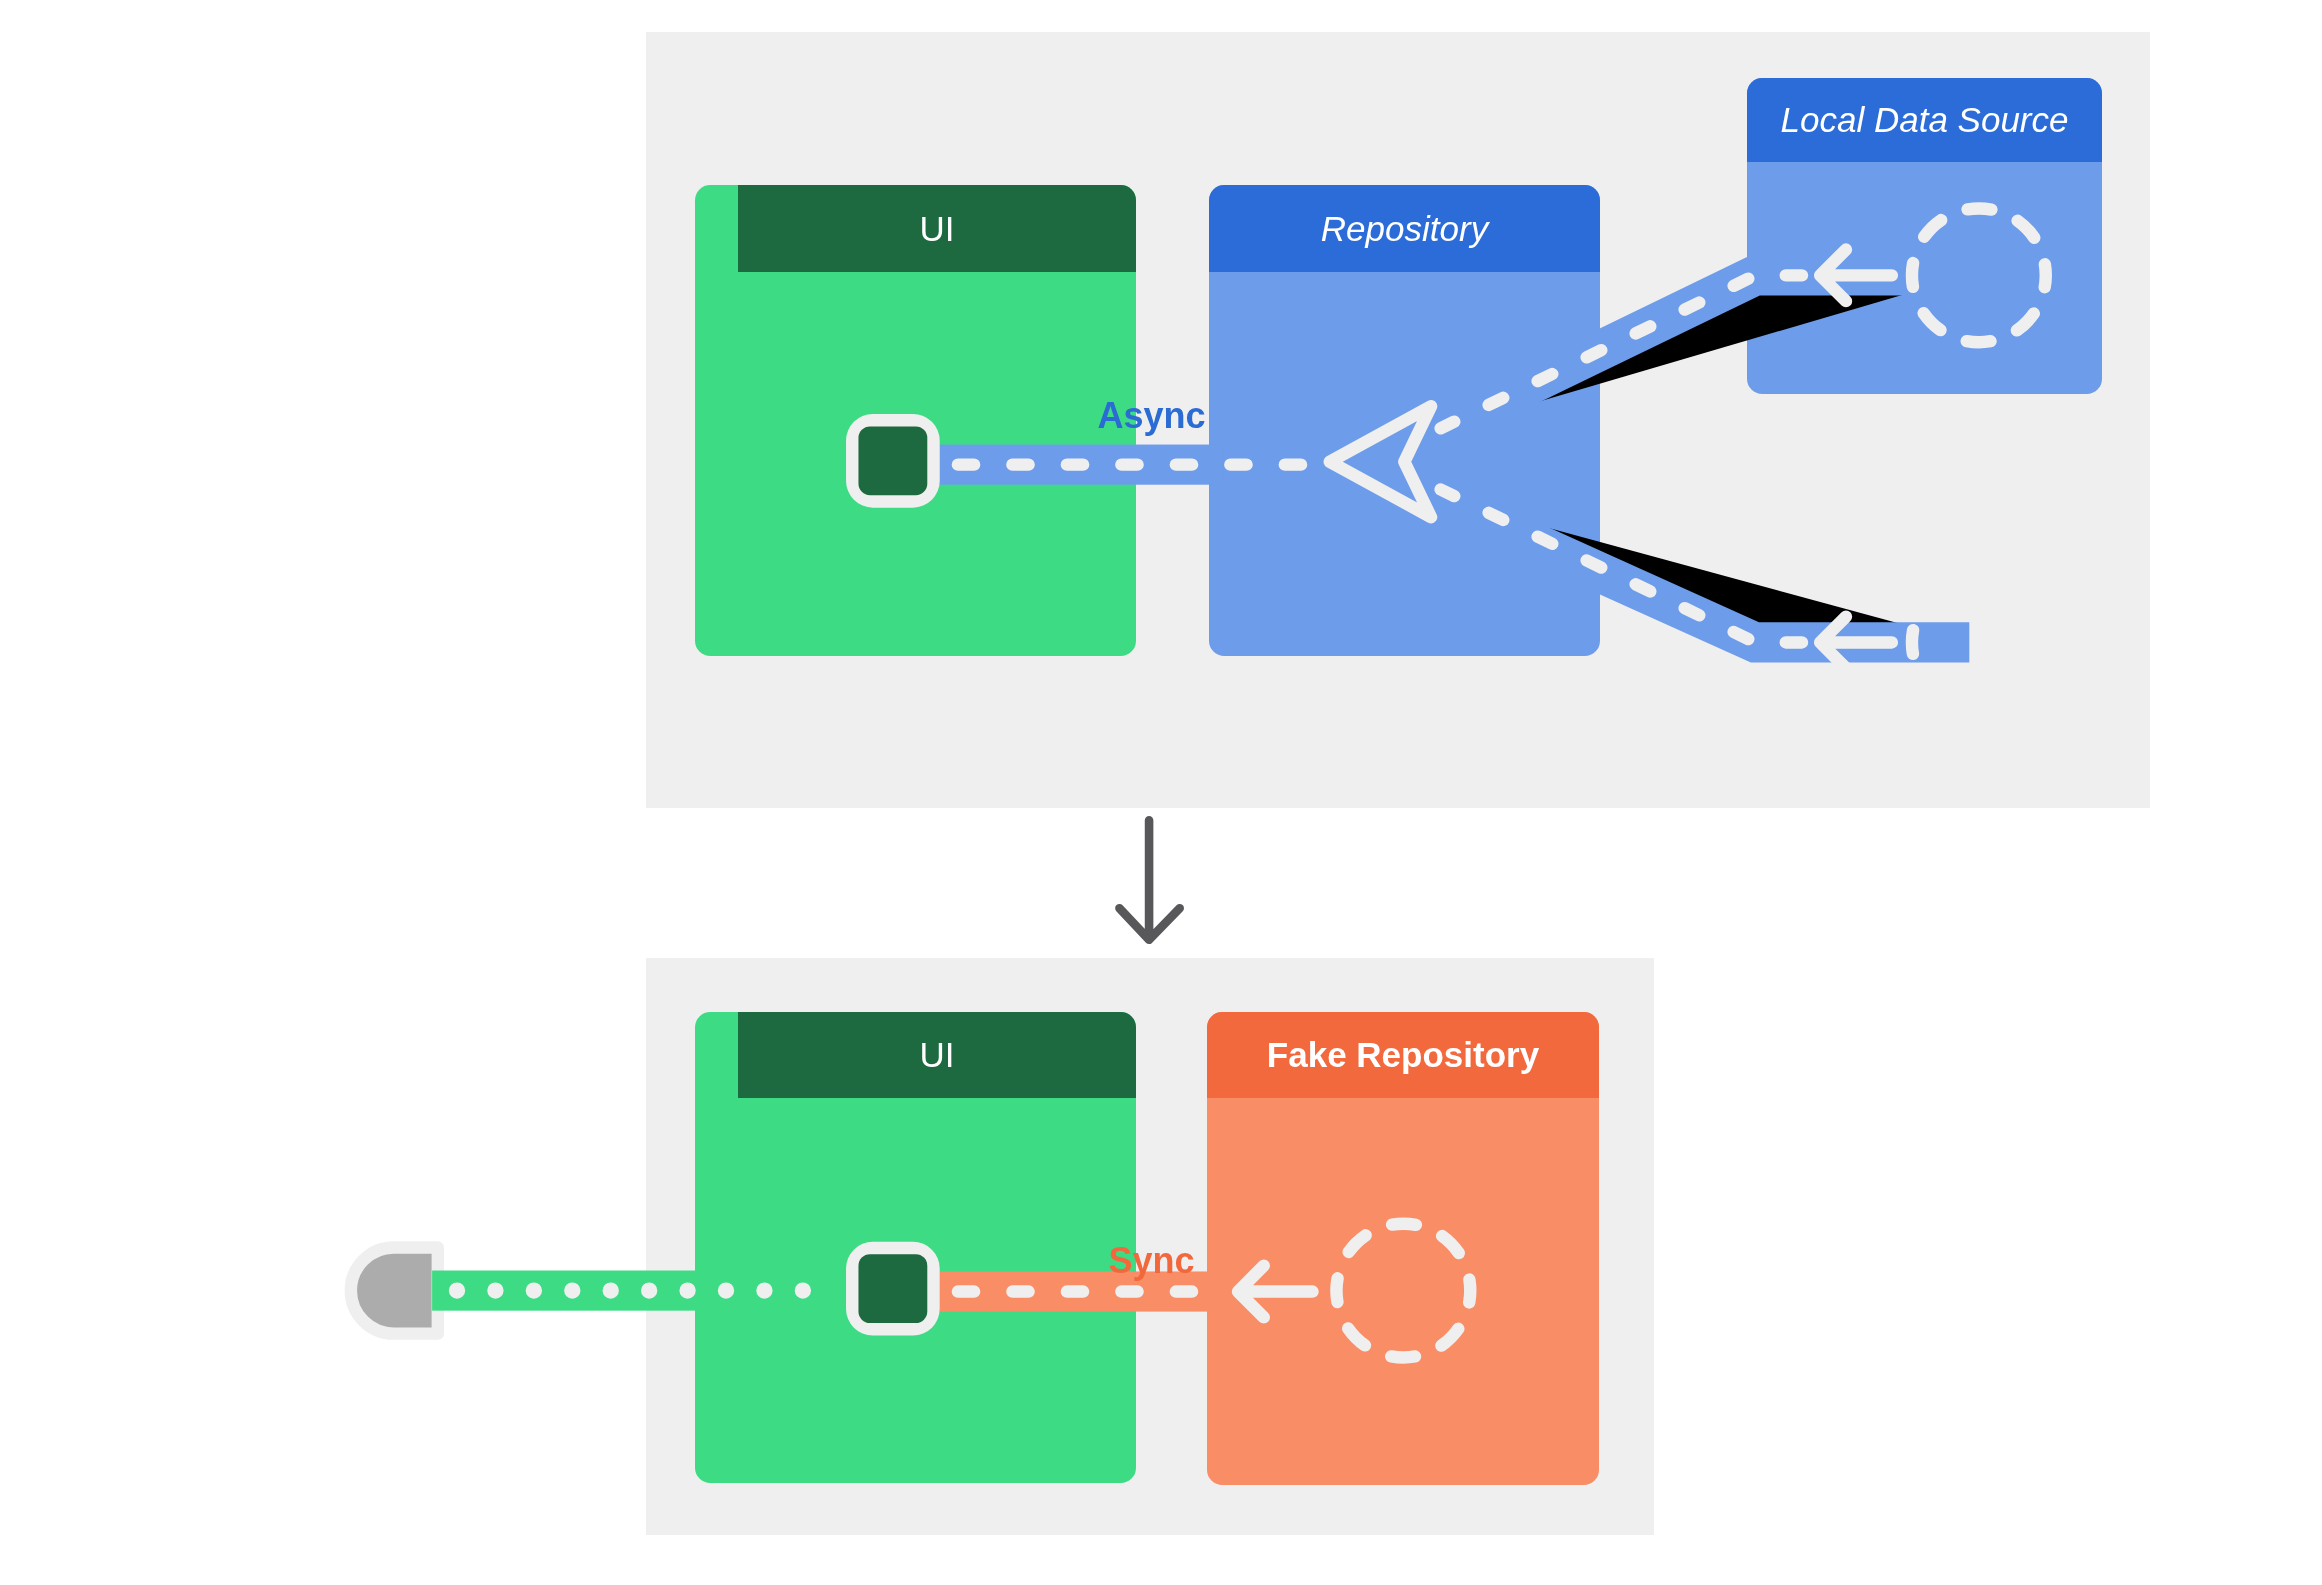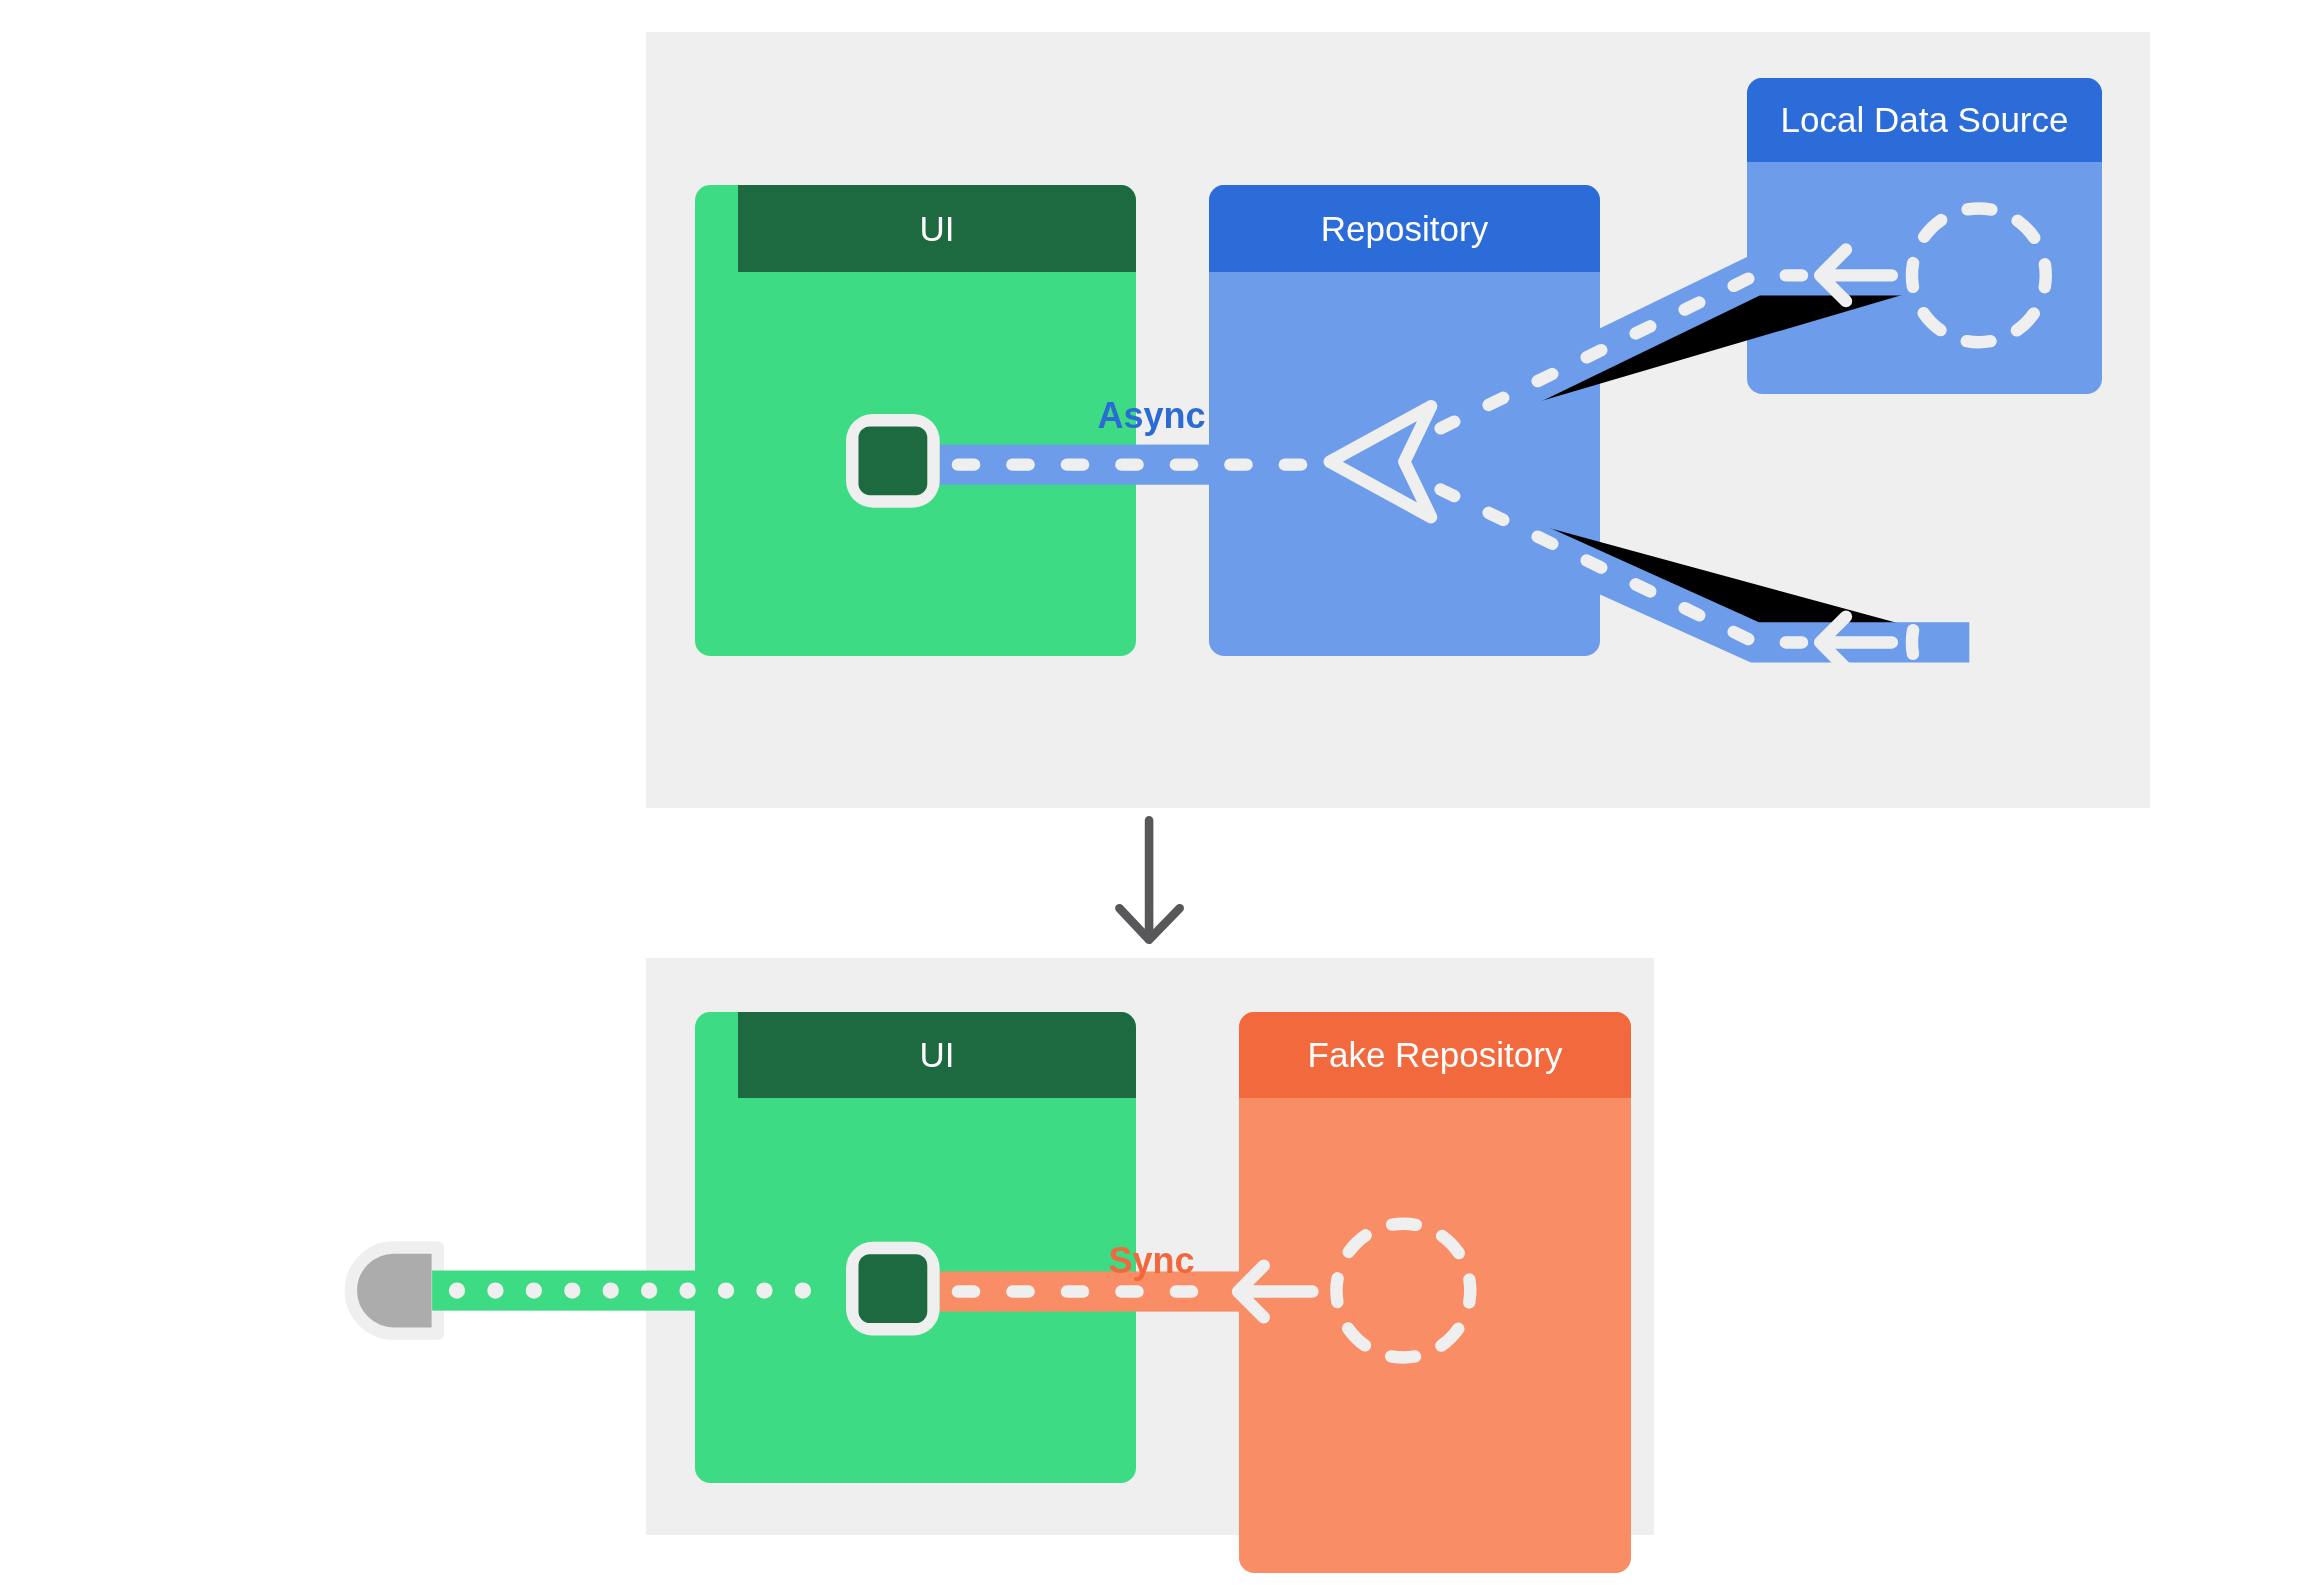--- a/index.html
+++ b/index.html
@@ -28,21 +28,21 @@
   .panel{position:absolute;background:var(--panel);}
   .box{position:absolute;border-radius:15.3px;overflow:hidden;}
   .box-header{
     display:flex;align-items:center;justify-content:center;
     color:var(--title_text);font-size:35px;line-height:40px;
     text-align:center;white-space:pre-line;
   }
   .green-box{background:var(--green);padding-left:43px;}
   .green-box .box-header{background:var(--green_dark);}
   .blue-box{background:var(--blue_body);}
-  .blue-box .box-header{background:var(--blue_header);}
+  .blue-box .box-header{background:var(--blue_header);font-style:italic;}
   .orange-box{background:var(--orange_body);}
   .orange-box .box-header{background:var(--orange_header);}
   .gray-box{background:var(--gray_body);}
   .gray-box .box-header{background:var(--gray_header);}
   .overlay{position:absolute;left:0;top:0;pointer-events:none;}
   .conn-label{
     position:absolute;font-weight:bold;font-size:36px;line-height:38px;
     text-align:center;
   }
   .async-label{color:var(--async_text);}
@@ -81,21 +81,21 @@
   <div class="box blue-box" style="left:1747px;top:78px;width:355px;height:316px;">
     <div class="box-header" style="height:84px;"><span>Local Data Source</span></div>
   </div>
 
 
 
   <div class="box green-box" style="left:695px;top:1012px;width:398px;height:471px;">
     <div class="box-header" style="height:86px;"><span>UI</span></div>
   </div>
 
-  <div class="box orange-box" style="left:1239px;top:1012px;width:392px;height:561px;">
+  <div class="box orange-box" style="left:1207px;top:1012px;width:392px;height:473px;font-weight:bold;">
     <div class="box-header" style="height:86px;"><span>Fake Repository</span></div>
   </div>
 
   <svg class="overlay" width="2323" height="1586" viewBox="0 0 2430 1659">
 
     <rect class="band-fill-blue" x="983" y="465" width="297" height="42"></rect>
     <path class="band-blue" d="M2060 288 L1836 288 L1494 454" stroke-width="42"></path>
     <path class="band-blue" d="M2060 672 L1836 672 L1494 518" stroke-width="42"></path>
 
     <path class="socket" d="M458 1305 L412 1305 A45 45 0 0 0 412 1395 L458 1395 Z"></path>

